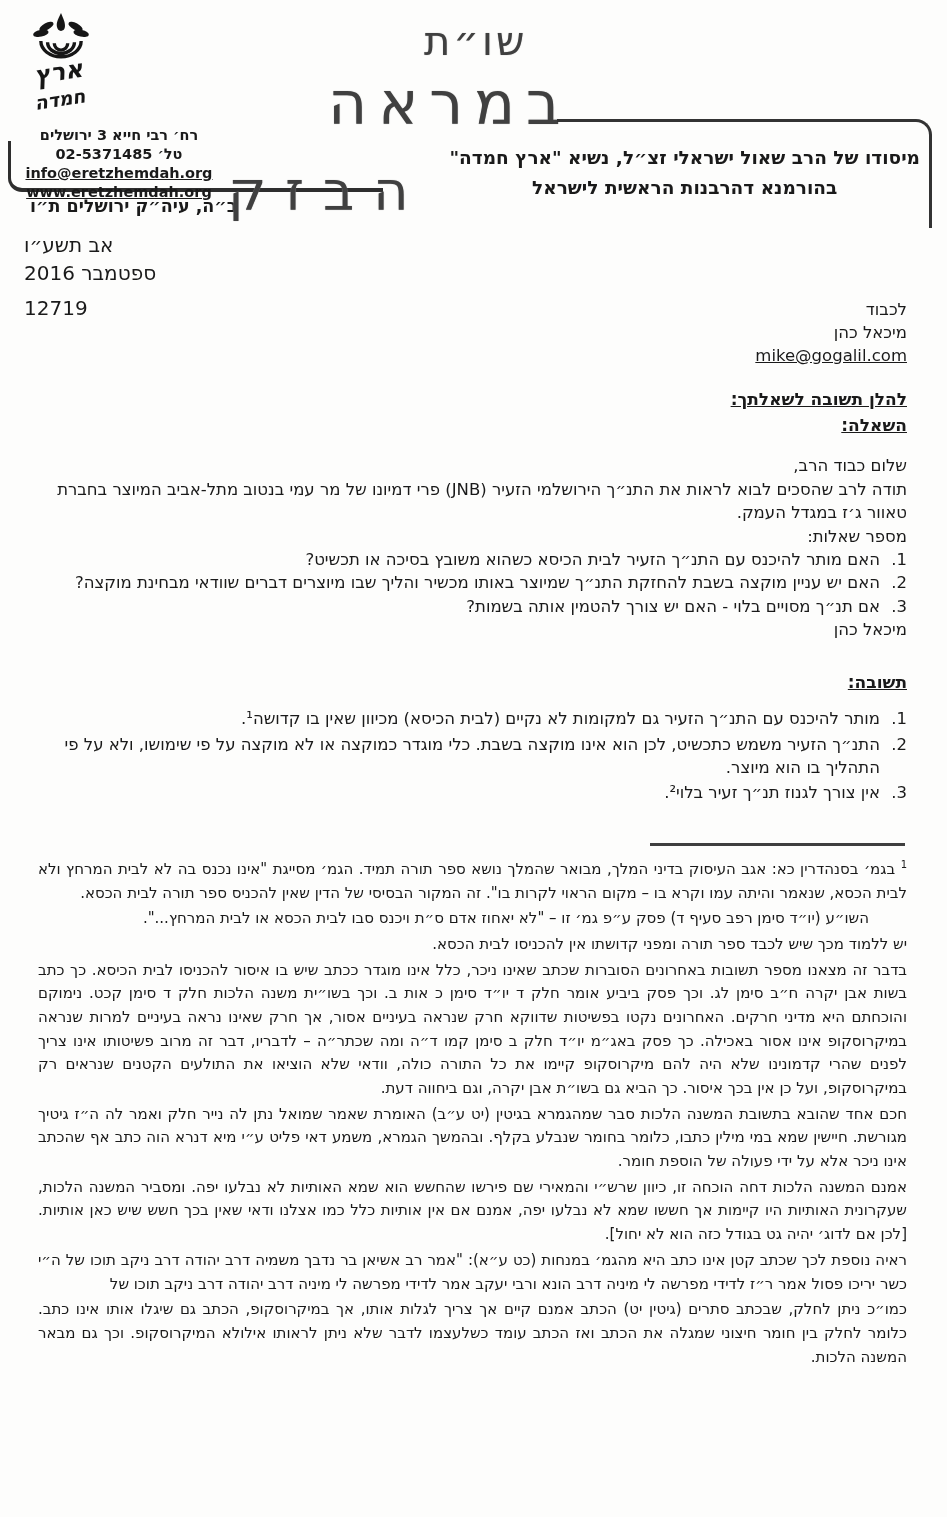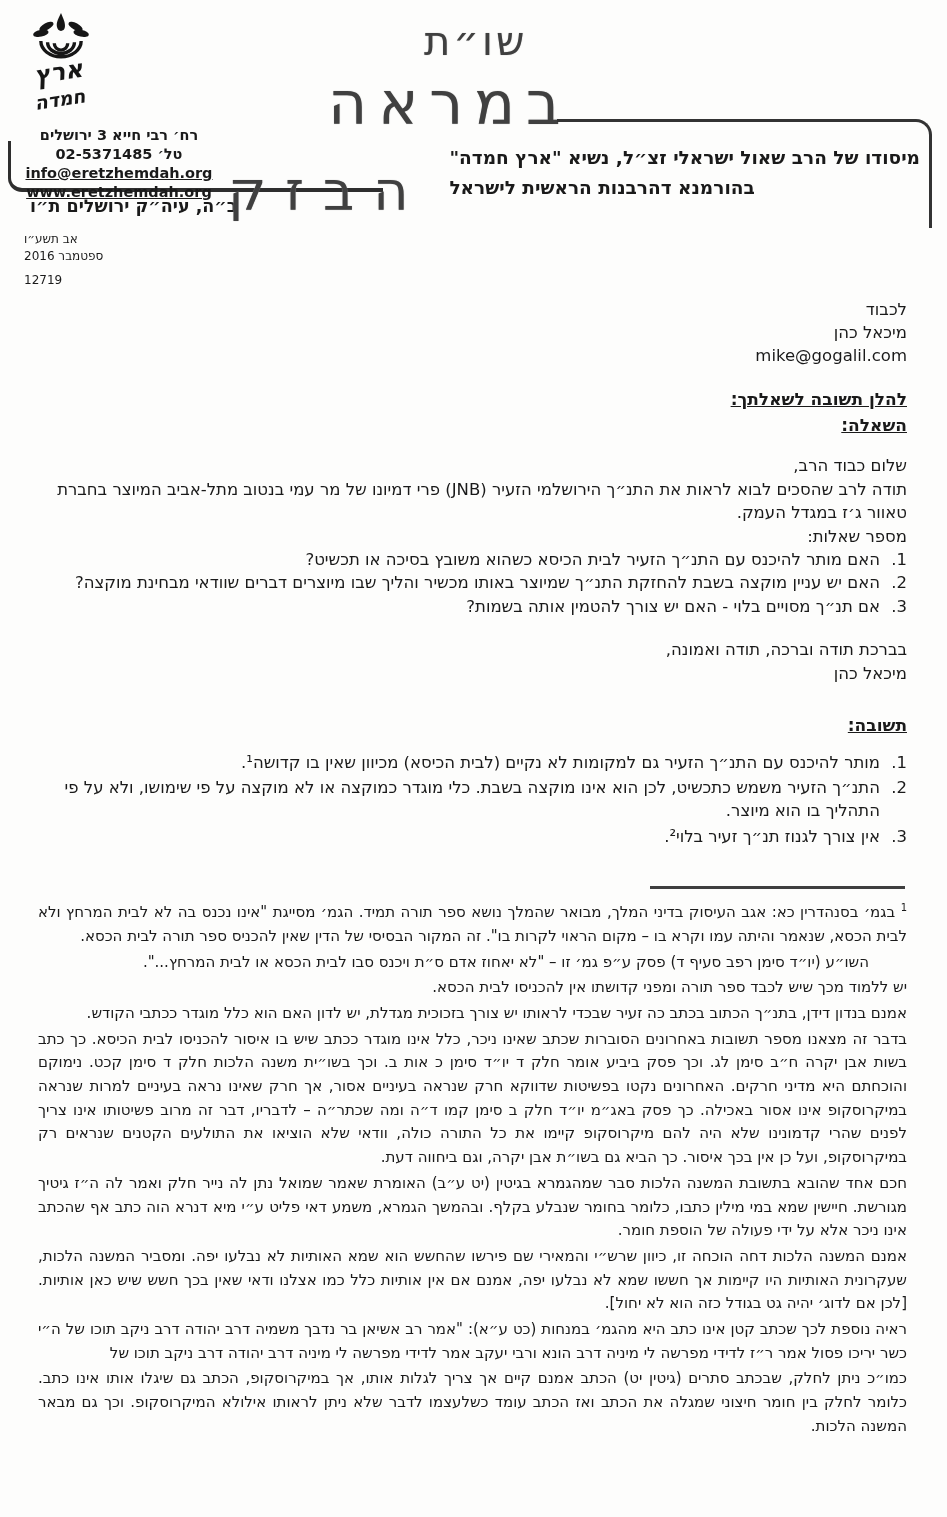--- a/index.html
+++ b/index.html
@@ -32,35 +32,35 @@
   }
   .t1{left:424px;top:18px;font-size:40px;letter-spacing:3px;}
   .t2{left:328px;top:68px;font-size:60px;letter-spacing:11px;}
   .t3{left:228px;top:138px;font-size:54px;letter-spacing:19px;margin-top:22px;}
   .corner-right{
     position:absolute;left:557px;top:119px;width:372px;height:106px;
     border-top:3px solid #333;border-right:3px solid #333;
     border-top-right-radius:16px;
   }
   .subtitle{
-    position:absolute;right:27px;top:143px;direction:rtl;text-align:left;
+    position:absolute;right:27px;top:143px;direction:rtl;text-align:center;
     font-size:18.5px;font-weight:bold;line-height:1.6;
   }
   .date-block{
     position:absolute;left:24px;top:231px;direction:rtl;text-align:left;
-    font-size:12px;line-height:1.4;
+    font-size:20px;line-height:1.4;
   }
   .date-block .refnum{margin-top:7px;direction:ltr;}
   
   .main{
     position:absolute;top:299px;right:40px;left:38px;
     direction:rtl;text-align:right;font-size:16.5px;line-height:1.42;
   }
   .recipient{line-height:1.38;}
-  .recipient .link{}
+  .recipient .link{text-decoration:underline;}
   .sec-head{font-weight:bold;text-decoration:underline;font-size:17px;line-height:1.5;}  .mt12{margin-top:12px;}  .mt16{margin-top:16px;}
   .mt20{margin-top:20px;} .mt28{margin-top:28px;}
   .q-item,.a-item{position:relative;padding-right:27px;}
   .q-item .num,.a-item .num{position:absolute;right:0;top:0;}
   .a-list .a-item{margin-bottom:2px;}
   
   .fn-sep{
     width:255px;border-top:3px solid #3f3f3f;
     margin:38px 2px 12px auto;
   }
@@ -144,21 +144,20 @@
     <div class="q-item">
       <span class="num">2.</span>
       <span>האם יש עניין מוקצה בשבת להחזקת התנ״ך שמיוצר באותו מכשיר והליך שבו מיוצרים דברים שוודאי מבחינת מוקצה?</span>
     </div>
     <div class="q-item">
       <span class="num">3.</span>
       <span>אם תנ״ך מסויים בלוי - האם יש צורך להטמין אותה בשמות?</span>
     </div>
   </div>
 
-  <div class="mt20">בברכת תודה וברכה, תודה ואמונה,</div>
   <div>מיכאל כהן</div>
 
   <div class="sec-head mt28">תשובה:</div>
 
   <div class="a-list mt12">
     <div class="a-item">
       <span class="num">1.</span>
       <span>מותר להיכנס עם התנ״ך הזעיר גם למקומות לא נקיים (לבית הכיסא) מכיוון שאין בו קדושה¹.</span>
     </div>
     <div class="a-item">
@@ -170,21 +169,20 @@
       <span>אין צורך לגנוז תנ״ך זעיר בלוי².</span>
     </div>
   </div>
 
   <div class="fn-sep"></div>
 
   <div class="footnotes">
     <p><sup>1</sup> <span>בגמ׳ בסנהדרין כא: אגב העיסוק בדיני המלך, מבואר שהמלך נושא ספר תורה תמיד. הגמ׳ מסייגת "אינו נכנס בה לא לבית המרחץ ולא לבית הכסא, שנאמר והיתה עמו וקרא בו – מקום הראוי לקרות בו". זה המקור הבסיסי של הדין שאין להכניס ספר תורה לבית הכסא.</span></p>
     <p class="indent">השו״ע (יו״ד סימן רפב סעיף ד) פסק ע״פ גמ׳ זו – "לא יאחוז אדם ס״ת ויכנס סבו לבית הכסא או לבית המרחץ...".</p>
     <p>יש ללמוד מכך שיש לכבד ספר תורה ומפני קדושתו אין להכניסו לבית הכסא.</p>
-    <p>אמנם בנדון דידן, בתנ״ך הכתוב בכתב כה זעיר שבכדי לראותו יש צורך בזכוכית מגדלת, יש לדון האם הוא כלל מוגדר ככתבי הקודש.</p>
     <p>בדבר זה מצאנו מספר תשובות באחרונים הסוברות שכתב שאינו ניכר, כלל אינו מוגדר ככתב שיש בו איסור להכניסו לבית הכיסא. כך כתב בשות אבן יקרה ח״ב סימן לג. וכך פסק ביביע אומר חלק ד יו״ד סימן כ אות ב. וכך בשו״ית משנה הלכות חלק ד סימן קכט. נימוקם והוכחתם היא מדיני חרקים. האחרונים נקטו בפשיטות שדווקא חרק שנראה בעיניים אסור, אך חרק שאינו נראה בעיניים למרות שנראה במיקרוסקופ אינו אסור באכילה. כך פסק באג״מ יו״ד חלק ב סימן קמו ד״ה ומה שכתר״ה – לדבריו, דבר זה מרוב פשיטותו אינו צריך לפנים שהרי קדמונינו שלא היה להם מיקרוסקופ קיימו את כל התורה כולה, וודאי שלא הוציאו את התולעים הקטנים שנראים רק במיקרוסקופ, ועל כן אין בכך איסור. כך הביא גם בשו״ת אבן יקרה, וגם ביחווה דעת.</p>
     <p>חכם אחד שהובא בתשובת המשנה הלכות סבר שמהגמרא בגיטין (יט ע״ב) האומרת שאמר שמואל נתן לה נייר חלק ואמר לה ה״ז גיטיך מגורשת. חיישין שמא במי מילין כתבו, כלומר בחומר שנבלע בקלף. ובהמשך הגמרא, משמע דאי פליט ע״י מיא דנרא הוה כתב אף שהכתב אינו ניכר אלא על ידי פעולה של הוספת חומר.</p>
     <p>אמנם המשנה הלכות דחה הוכחה זו, כיוון שרש״י והמאירי שם פירשו שהחשש הוא שמא האותיות לא נבלעו יפה. ומסביר המשנה הלכות, שעקרונית האותיות היו קיימות אך חששו שמא לא נבלעו יפה, אמנם אם אין אותיות כלל כמו אצלנו ודאי שאין בכך חשש שיש כאן אותיות. [לכן אם לדוג׳ יהיה גט בגודל כזה הוא לא יחול].</p>
     <p>ראיה נוספת לכך שכתב קטן אינו כתב היא מהגמ׳ במנחות (כט ע״א): "אמר רב אשיאן בר נדבך משמיה דרב יהודה דרב ניקב תוכו של ה״י כשר יריכו פסול אמר ר״ז לדידי מפרשה לי מיניה דרב הונא ורבי יעקב אמר לדידי מפרשה לי מיניה דרב יהודה דרב ניקב תוכו של</p>
     <p>כמו״כ ניתן לחלק, שבכתב סתרים (גיטין יט) הכתב אמנם קיים אך צריך לגלות אותו, אך במיקרוסקופ, הכתב גם שיגלו אותו אינו כתב. כלומר לחלק בין חומר חיצוני שמגלה את הכתב ואז הכתב עומד כשלעצמו לדבר שלא ניתן לראותו אילולא המיקרוסקופ. וכך גם מבאר המשנה הלכות.</p>
   </div>
 
 </div>
 
 </body></html>

